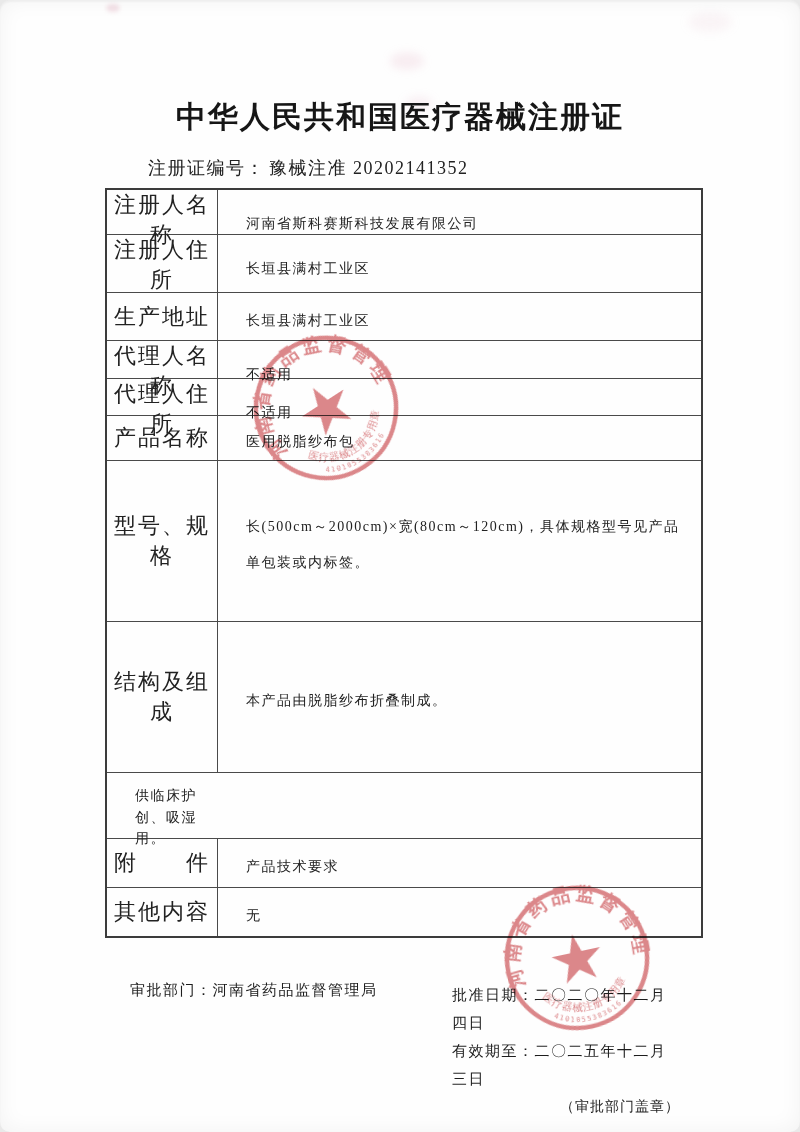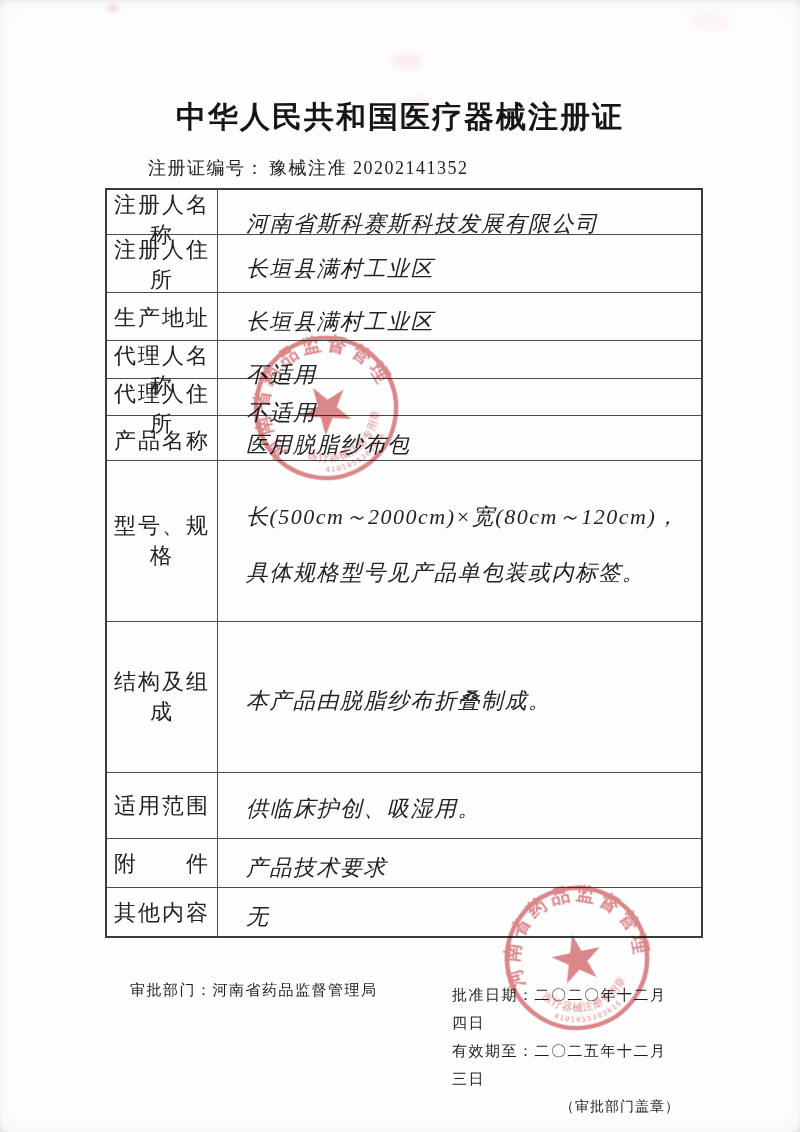--- a/index.html
+++ b/index.html
@@ -26,21 +26,21 @@
   .row + .row{border-top:1.5px solid #4a4a4a;}
   .cell{box-sizing:border-box;}
   .label{
     display:flex;align-items:center;justify-content:center;
     border-right:1.5px solid #4a4a4a;
     font-size:22px;letter-spacing:2px;color:#222;text-align:center;
   }
   .value{
     display:flex;align-items:center;
     padding:12px 18px 4px 28px;
-    font-size:22px;letter-spacing:1.5px;line-height:1.55;color:#222;font-style:italic;
+    font-size:14px;letter-spacing:1.5px;line-height:1.55;color:#222;
   }
   .r1{height:44px;}.r2{height:57px;}.r3{height:47px;}.r4{height:37px;}
   .r5{height:36px;}.r6{height:44px;}.r7{height:160px;}.r8{height:150px;}
   .r9{height:65px;}.r10{height:48px;}.r11{height:48px;}.r12{height:45px;}
   .r7 .value{line-height:2.55;}
   .footer-left{
     position:absolute;left:130px;top:981px;font-size:15px;letter-spacing:1.5px;color:#1d1d1d;
   }
   .footer-right{
     position:absolute;left:452px;top:981px;width:228px;font-size:15px;
@@ -111,21 +111,20 @@
     </div>
     <div class="row r7">
       <div class="cell label">型号、规格</div>
       <div class="cell value">长(500cm～2000cm)×宽(80cm～120cm)，具体规格型号见产品单包装或内标签。</div>
     </div>
     <div class="row r8">
       <div class="cell label">结构及组成</div>
       <div class="cell value">本产品由脱脂纱布折叠制成。</div>
     </div>
     <div class="row r9">
-      <div class="cell label">适用范围</div>
       <div class="cell value">供临床护创、吸湿用。</div>
     </div>
     <div class="row r10">
       <div class="cell label">附　　件</div>
       <div class="cell value">产品技术要求</div>
     </div>
     <div class="row r11">
       <div class="cell label">其他内容</div>
       <div class="cell value">无</div>
     </div>

